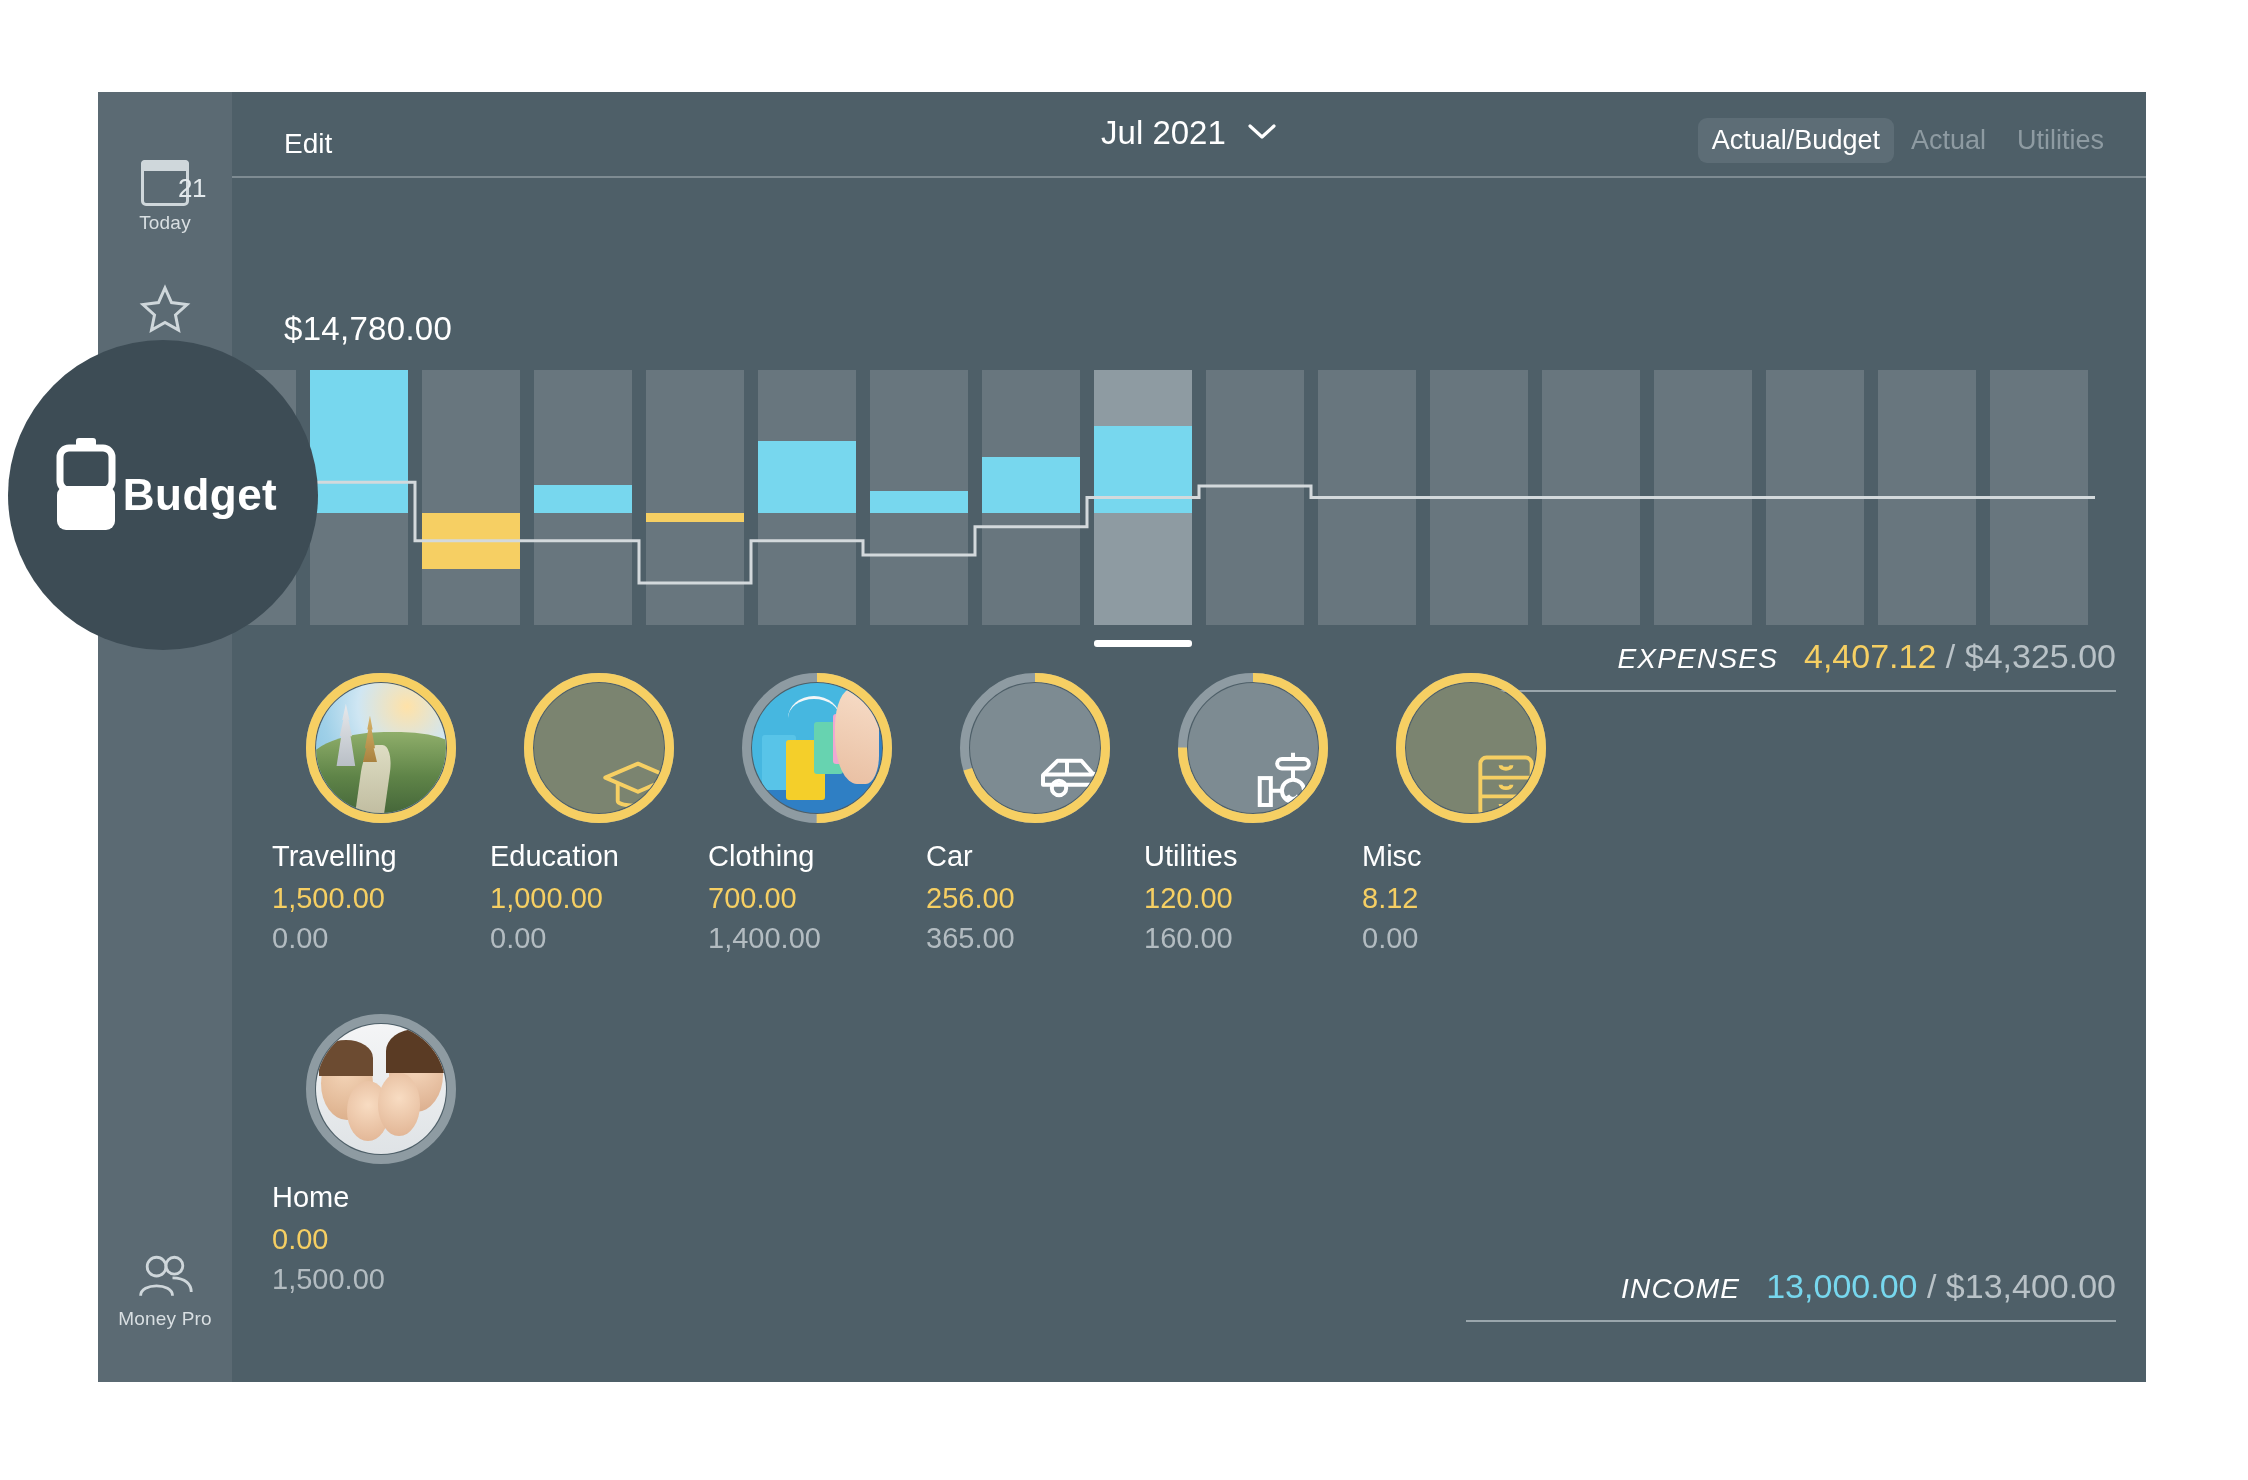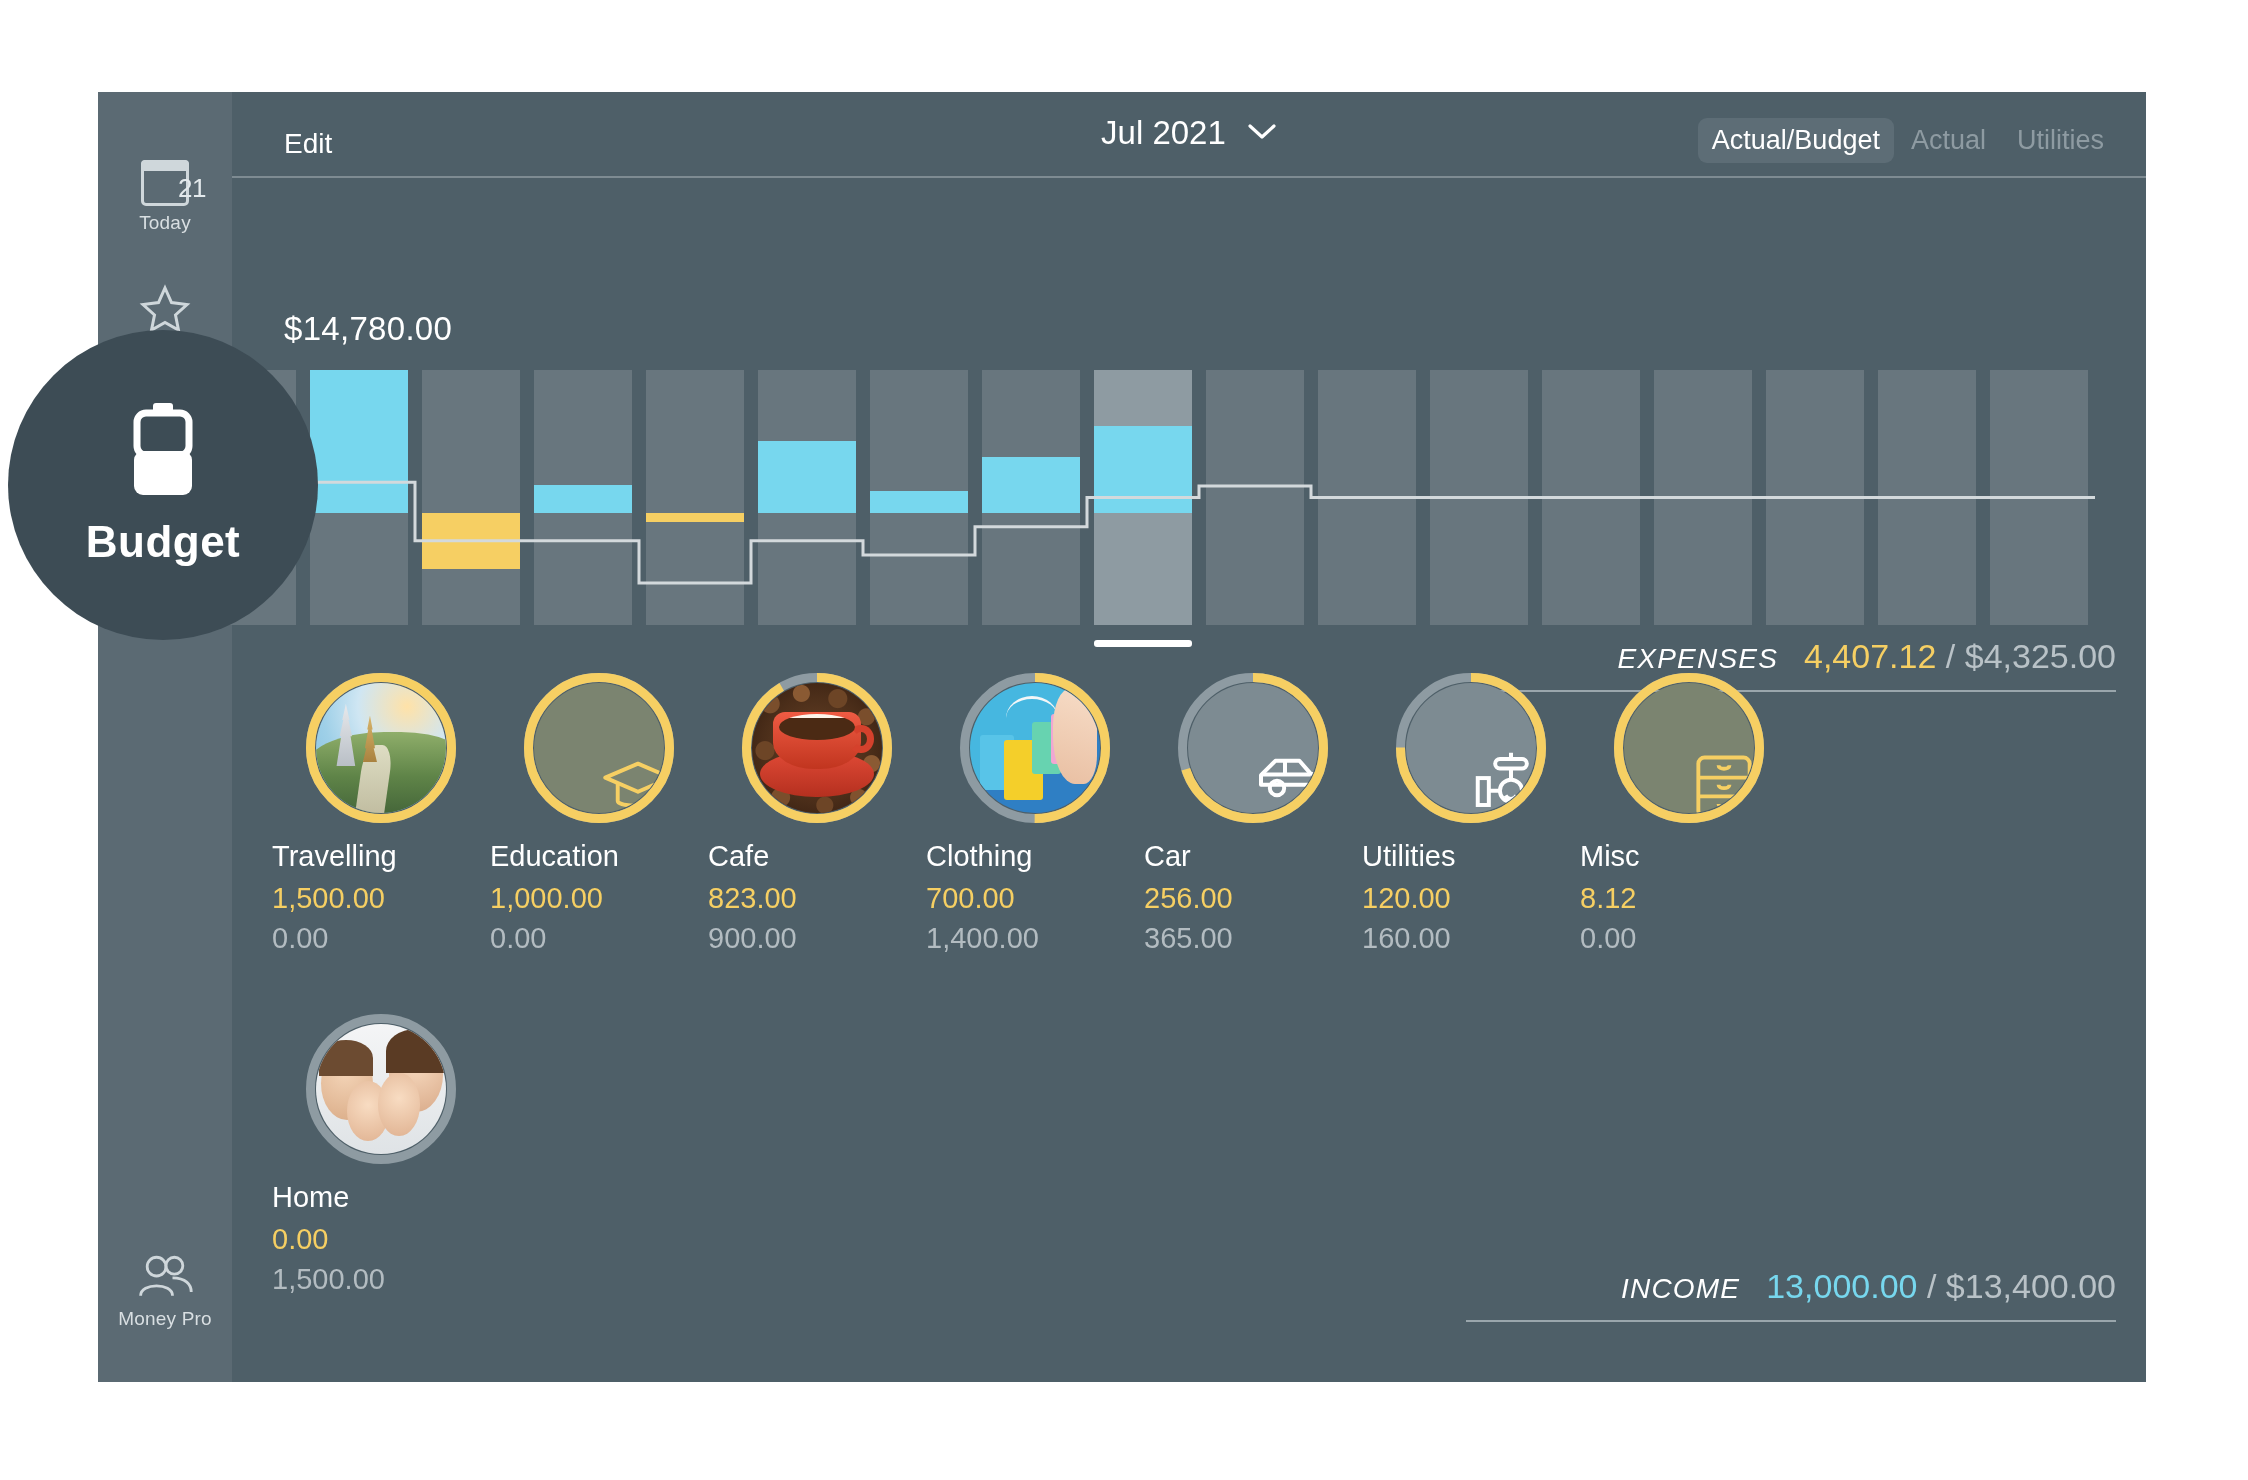--- a/index.html
+++ b/index.html
@@ -125,22 +125,22 @@
   .ph-home .kid1 { left:24%; top:44%; width:32%; height:46%; background:radial-gradient(circle at 50% 40%, #f8dcc2, #e0b291); }
   .ph-home .kid2 { left:48%; top:38%; width:32%; height:48%; background:radial-gradient(circle at 50% 40%, #f8dcc2, #dfb190); }
   .ph-home .hair1 { position:absolute; left:2%; top:12%; width:42%; height:28%; border-radius:50% 50% 0 0; background:#6c4b31; }
   .ph-home .hair2 { position:absolute; right:0%; top:4%; width:46%; height:34%; border-radius:50% 50% 0 0; background:#5a3b24; }
 
   .icon-gold { stroke:#f6cf63; fill:none; stroke-width:5; }
   .icon-white { stroke:#ffffff; fill:none; stroke-width:5; }
 
   
   #budget-badge {
-    position:absolute; left:8px; top:330px; width:310px; height:310px; border-radius:50%;
-    background:#3d4c55; display:flex; flex-direction:column; align-items:center; justify-content:center;
+    position:absolute; left:8px; top:340px; width:310px; height:310px; border-radius:50%;
+    background:#3d4c55; display:flex; flex-direction:row; align-items:center; justify-content:center;
     box-shadow:0 0 0 0 rgba(0,0,0,0);
   }
   #budget-badge .b-icon { width:74px; height:96px; position:relative; margin-bottom:18px; }
   #budget-badge .b-label { font-size:44px; color:#ffffff; font-weight:bold; letter-spacing:.5px; }
 </style>
 </head>
 <body>
 
 <div id="stage">
 
@@ -308,40 +308,20 @@
                   </span>
                 </div>
                 <svg width="152" height="152" viewBox="0 0 152 152">
                   <circle cx="76" cy="76" r="70.5" fill="none" stroke="#8e9ba2" stroke-width="9"></circle>
                   <circle cx="76" cy="76" r="70.5" fill="none" stroke="#f6cf63" stroke-width="9" stroke-dasharray="442.9645641561608 442.9645641561608" transform="rotate(-90 76 76)" stroke-linecap="butt"></circle>
                 </svg>
               </div>
               <div class="cat-name">Education</div>
               <div class="cat-actual">1,000.00</div>
               <div class="cat-budget">0.00</div>
-            </div>
-            <div class="cat">
-              <div class="ring-wrap">
-                <div class="ring-inner">
-                  <div class="ph ph-cafe">
-                    <div class="beans"></div>
-                    <div class="saucer"></div>
-                    <div class="cup"></div>
-                    <div class="handle"></div>
-                    <div class="coffee"></div>
-                  </div>
-                </div>
-                <svg width="152" height="152" viewBox="0 0 152 152">
-                  <circle cx="76" cy="76" r="70.5" fill="none" stroke="#8e9ba2" stroke-width="9"></circle>
-                  <circle cx="76" cy="76" r="70.5" fill="none" stroke="#f6cf63" stroke-width="9" stroke-dasharray="405.31257620288716 442.9645641561608" transform="rotate(-90 76 76)" stroke-linecap="butt"></circle>
-                </svg>
-              </div>
-              <div class="cat-name">Cafe</div>
-              <div class="cat-actual">823.00</div>
-              <div class="cat-budget">900.00</div>
             </div>
             <div class="cat">
               <div class="ring-wrap">
                 <div class="ring-inner">
                   <div class="ph ph-cloth">
                     <div class="str"></div>
                     <div class="bag b1"></div>
                     <div class="bag b2"></div>
                     <div class="bag b3"></div>
                     <div class="bag b4"></div>

